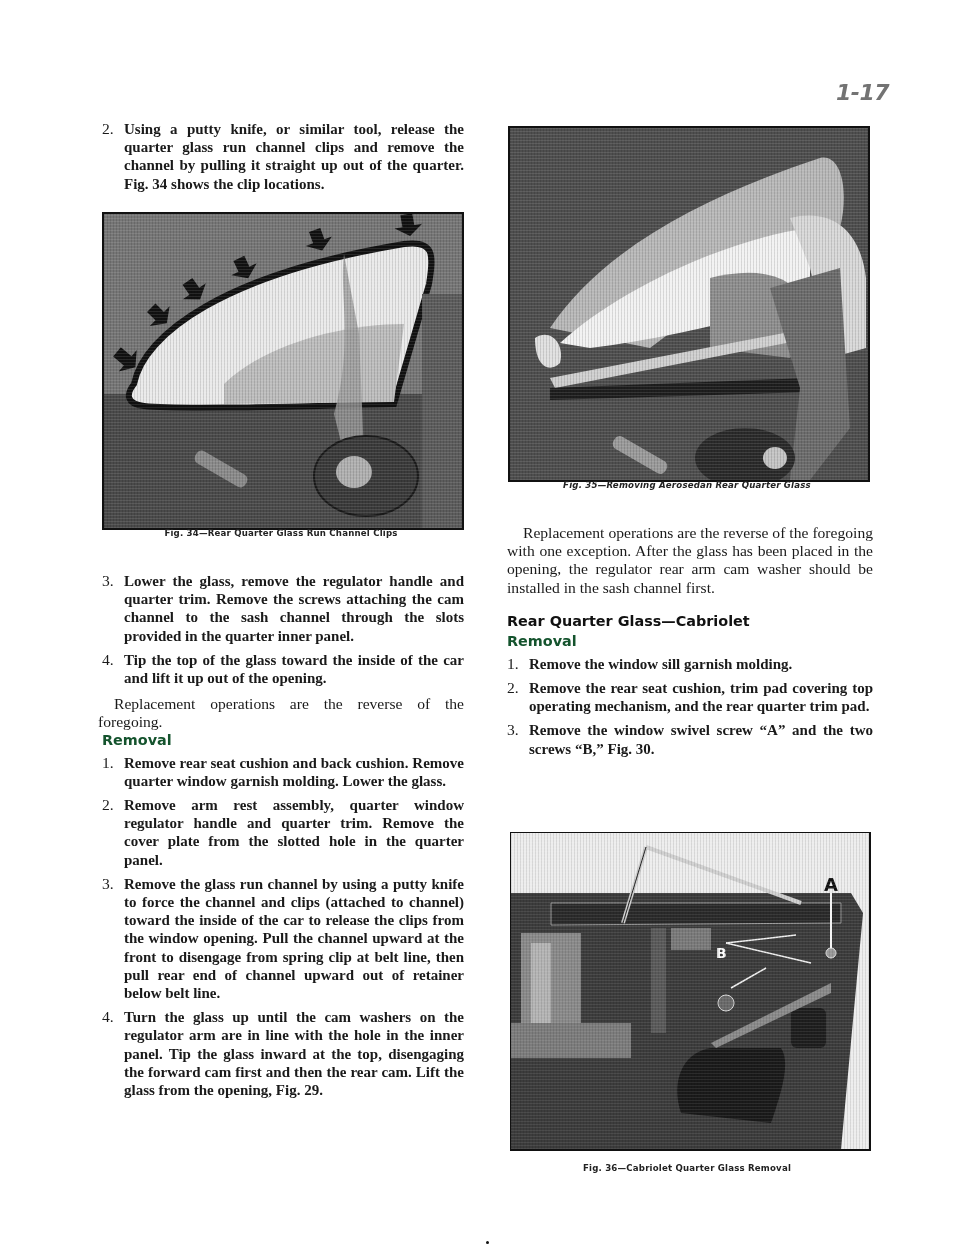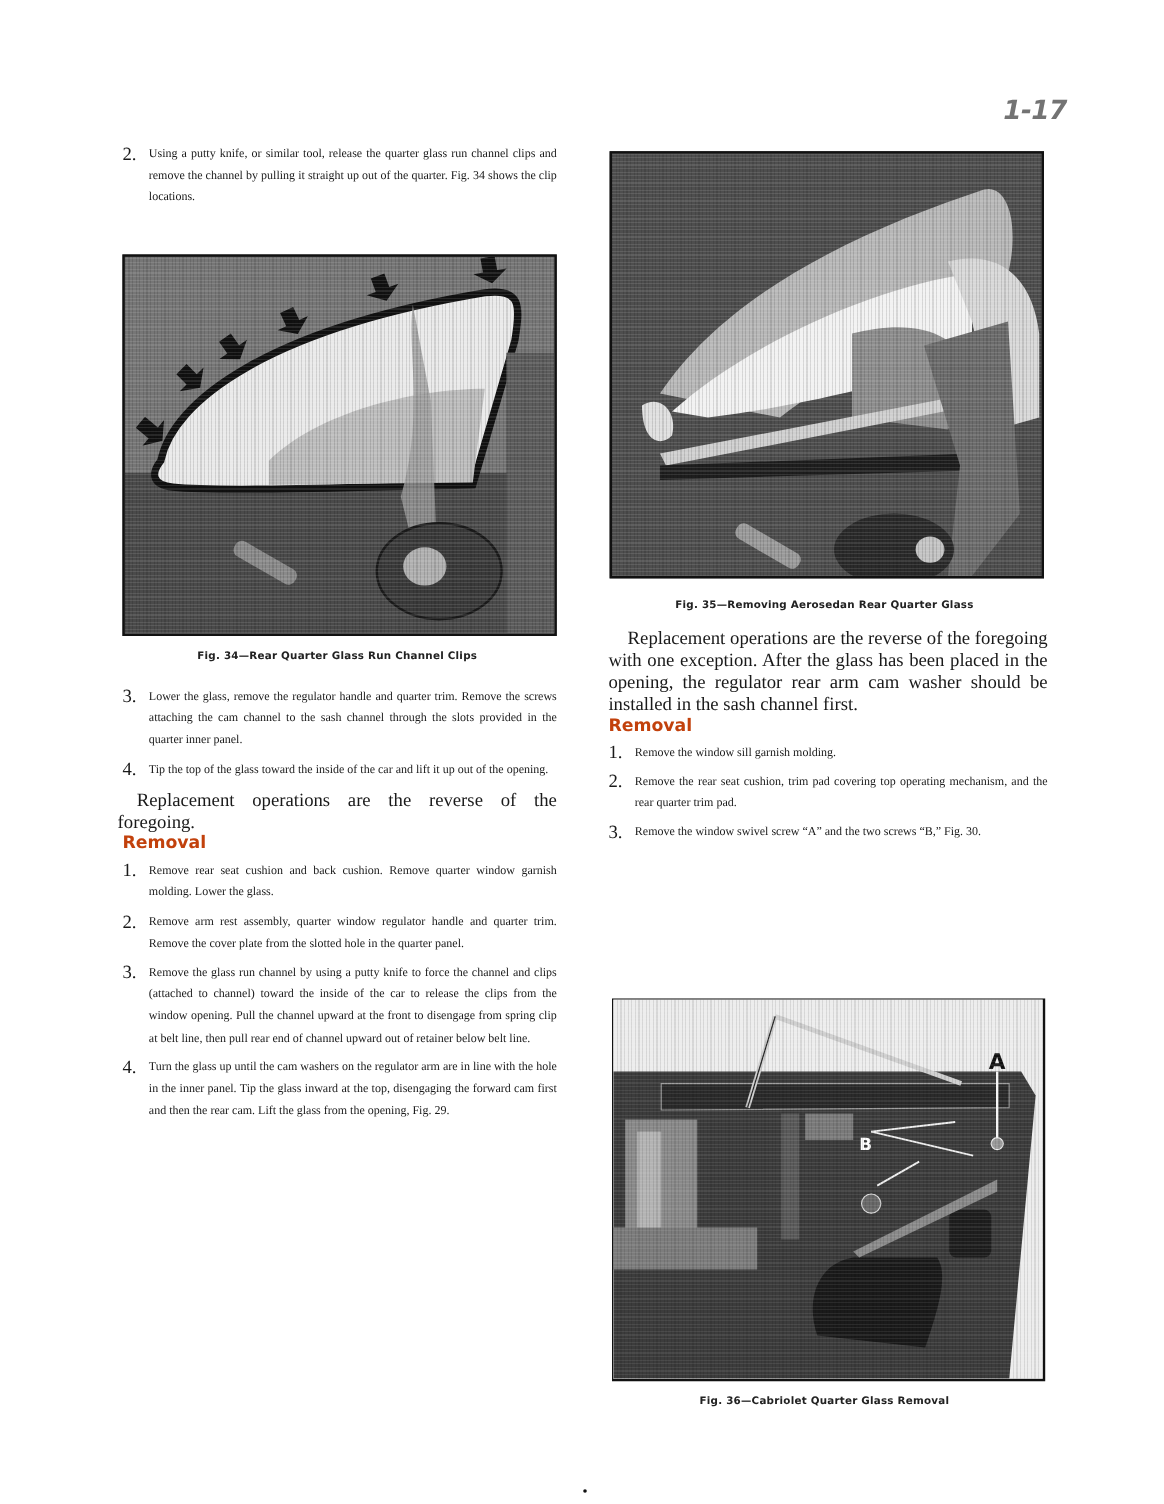--- a/index.html
+++ b/index.html
@@ -6,24 +6,24 @@
   body { width: 970px; height: 1253px; position: relative; overflow: hidden;
          font-family: "Liberation Serif", "DejaVu Serif", serif; color: #1a1a1a; }
   .page-number { position: absolute; left: 836px; top: 80px; font-family: "DejaVu Sans", sans-serif;
                  font-weight: bold; font-style: italic; font-size: 22px; letter-spacing: -0.5px; color: #737373; }
   .col { position: absolute; width: 362px; }
   .col-left { left: 102px; top: 120px; }
   .col-right { left: 507px; }
   p { margin: 0; font-size: 15.6px; line-height: 18.2px; text-align: justify; }
   .step { display: flex; margin-bottom: 6px; }
   .step .num { width: 22px; flex: 0 0 22px; font-size: 15.6px; line-height: 18.2px; }
-  .step .txt { flex: 1; font-size: 10px; line-height: 18.2px; text-align: justify; }
+  .step .txt { flex: 1; font-size: 15px; line-height: 18.2px; text-align: justify; font-weight: bold; }
   .indent-para { text-indent: 16px; }
   h2.section { margin: 14px 0 4px 0; font-family: "DejaVu Sans", sans-serif; font-weight: bold; font-size: 14.4px; color: #111; }
-  h3.sub { margin: 0 0 6px 0; font-family: "DejaVu Sans", sans-serif; font-weight: bold; font-size: 14.4px; color: #c2410c; }
+  h3.sub { margin: 0 0 6px 0; font-family: "DejaVu Sans", sans-serif; font-weight: bold; font-size: 14.4px; color: #14532d; }
   .caption { font-family: "DejaVu Sans", sans-serif; font-weight: bold; font-size: 8.6px; text-align: center; color: #222; letter-spacing: 0.2px; }
   .figure { position: absolute; border: 2px solid #111; background: #555; overflow: hidden; }
   .figure svg { display: block; width: 100%; height: 100%; }
   .halftone { position: absolute; inset: 0; pointer-events: none;
               background-image: repeating-linear-gradient(0deg, rgba(255,255,255,0.10) 0 1px, transparent 1px 3px),
                                 repeating-linear-gradient(90deg, rgba(0,0,0,0.12) 0 1px, transparent 1px 3px); }
   .fig-label { font-family: "DejaVu Sans", sans-serif; font-weight: bold; font-size: 18px; fill: #fff; }
   .mark { position: absolute; width: 3px; height: 3px; background: #111; border-radius: 50%; }
 </style>
 </head>
@@ -53,21 +53,21 @@
       <path d="M10 138 l14 0 l0 -8 l10 14 l-10 14 l0 -8 l-14 0 z" transform="rotate(40 20 145)"></path>
       <path d="M45 95 l12 0 l0 -8 l10 14 l-10 14 l0 -8 l-12 0 z" transform="rotate(45 55 100)"></path>
       <path d="M80 70 l12 0 l0 -8 l10 14 l-10 14 l0 -8 l-12 0 z" transform="rotate(55 90 75)"></path>
       <path d="M130 48 l12 0 l0 -8 l10 14 l-10 14 l0 -8 l-12 0 z" transform="rotate(65 140 53)"></path>
       <path d="M205 20 l12 0 l0 -8 l10 14 l-10 14 l0 -8 l-12 0 z" transform="rotate(70 215 25)"></path>
       <path d="M295 5 l12 0 l0 -8 l10 14 l-10 14 l0 -8 l-12 0 z" transform="rotate(80 305 10)"></path>
     </g>
   </svg>
   <div class="halftone"></div>
 </div>
-<div class="caption" style="position:absolute; left:102px; top:542px; width:358px;">Fig. 34—Rear Quarter Glass Run Channel Clips</div>
+<div class="caption" style="position:absolute; left:102px; top:528px; width:358px;">Fig. 34—Rear Quarter Glass Run Channel Clips</div>
 
 <div class="col col-left" style="top:572px;">
   <div class="step">
     <span class="num">3.</span>
     <span class="txt">Lower the glass, remove the regulator handle and quarter trim. Remove the screws attaching the cam channel to the sash channel through the slots provided in the quarter inner panel.</span>
   </div>
   <div class="step" style="margin-bottom:8px;">
     <span class="num">4.</span>
     <span class="txt">Tip the top of the glass toward the inside of the car and lift it up out of the opening.</span>
   </div>
@@ -103,25 +103,26 @@
     <path d="M25 210 C 40 200, 55 215, 50 235 C 40 245, 25 240, 25 210 Z" fill="#e0e0e0"></path>
     <path d="M40 250 L 300 200 L 302 210 L 45 260 Z" fill="#cfcfcf"></path>
     <path d="M40 260 L 300 250 L 300 264 L 40 272 Z" fill="#1e1e1e"></path>
     <path d="M260 160 L 330 140 L 340 300 L 300 352 L 280 352 L 290 260 Z" fill="#6c6c6c"></path>
     <rect x="100" y="320" width="60" height="14" rx="6" fill="#9a9a9a" transform="rotate(30 130 327)"></rect>
     <ellipse cx="235" cy="330" rx="50" ry="30" fill="#2a2a2a"></ellipse>
     <ellipse cx="265" cy="330" rx="12" ry="11" fill="#c4c4c4"></ellipse>
   </svg>
   <div class="halftone"></div>
 </div>
-<div class="caption" style="position:absolute; left:508px; top:500px; width:358px;">Fig. 35—Removing Aerosedan Rear Quarter Glass</div>
+<div class="caption" style="position:absolute; left:508px; top:480px; width:358px;font-style:italic;">Fig. 35—Removing Aerosedan Rear Quarter Glass</div>
 
 <div class="col col-right" style="top:524px; width:366px;">
   <p class="indent-para">Replacement operations are the reverse of the foregoing with one exception. After the glass has been placed in the opening, the regulator rear arm cam washer should be installed in the sash channel first.</p>
 
+  <h2 class="section" style="margin-top:16px;">Rear Quarter Glass—Cabriolet</h2>
   <h3 class="sub">Removal</h3>
 
   <div class="step">
     <span class="num">1.</span>
     <span class="txt">Remove the window sill garnish molding.</span>
   </div>
   <div class="step">
     <span class="num">2.</span>
     <span class="txt">Remove the rear seat cushion, trim pad covering top operating mechanism, and the rear quarter trim pad.</span>
   </div>

